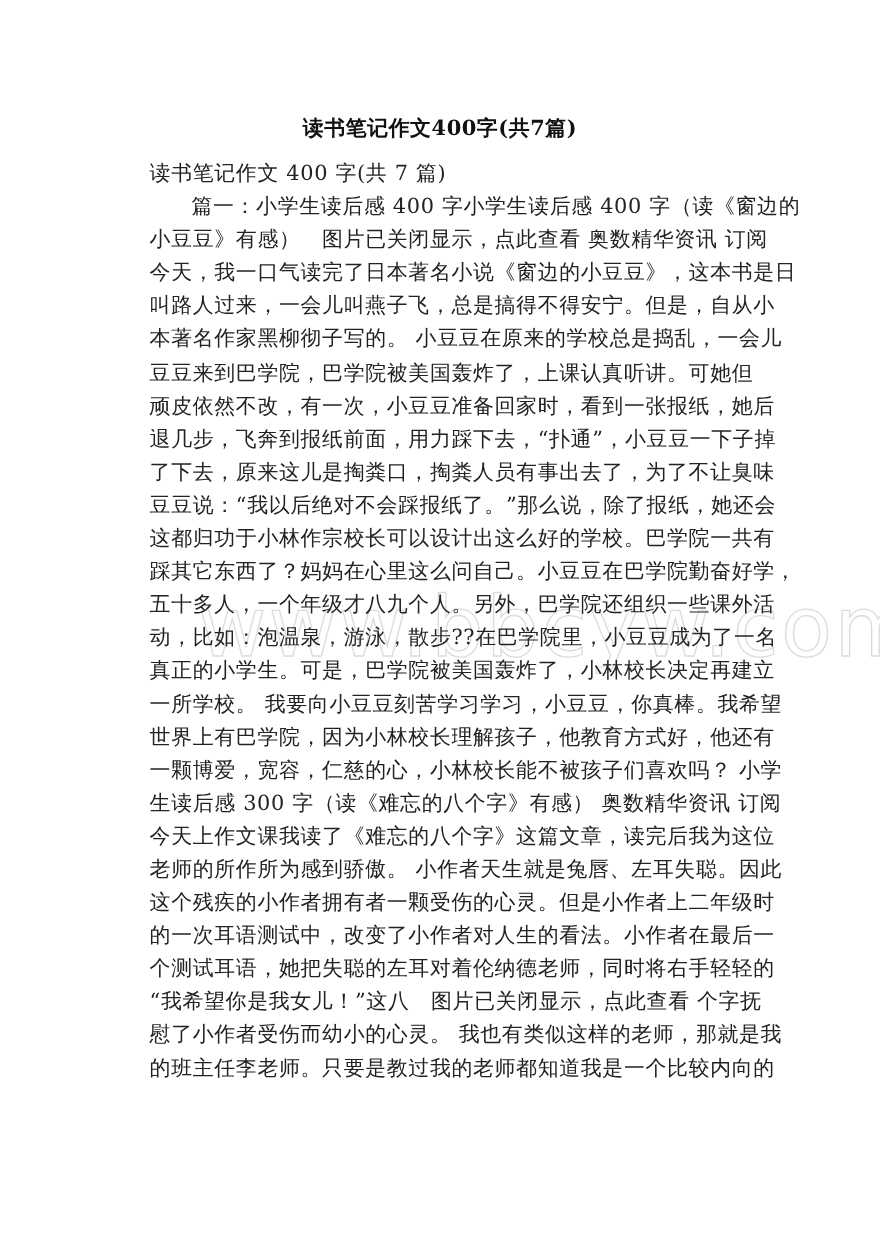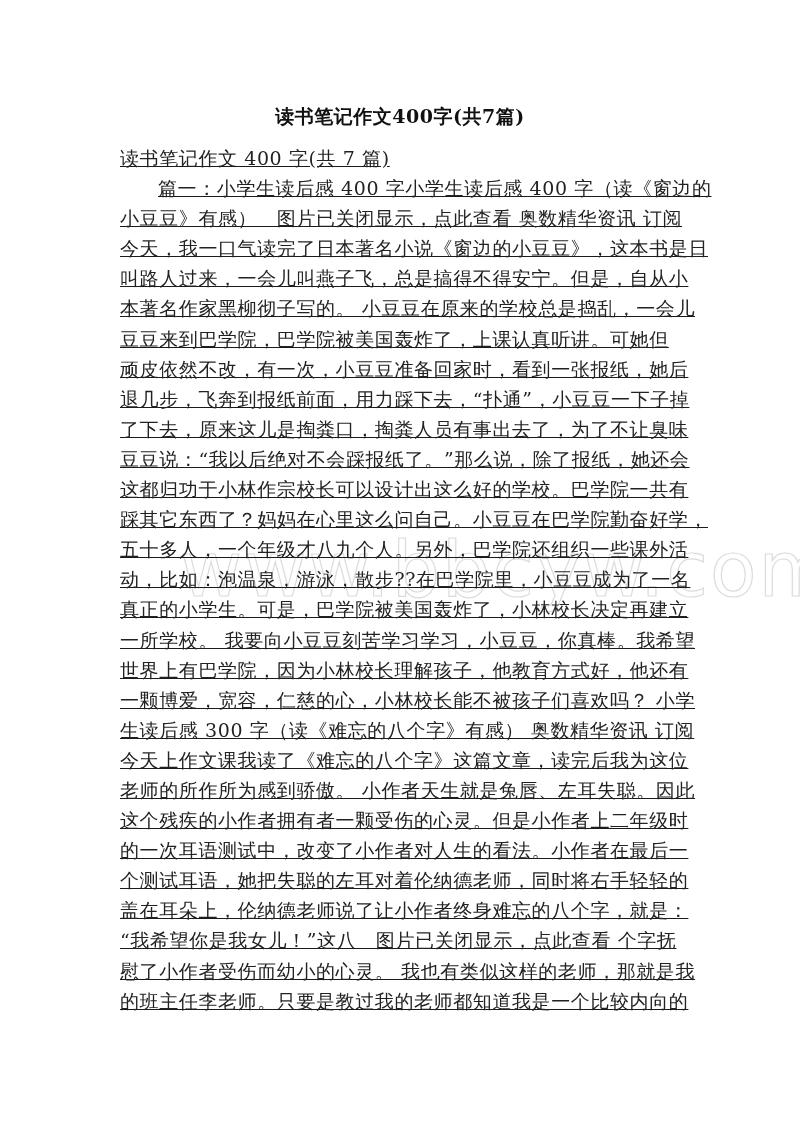--- a/index.html
+++ b/index.html
@@ -1,21 +1,21 @@
 <!DOCTYPE html>
 <html><head>
 <meta charset="utf-8">
 <style>
   html, body { margin: 0; padding: 0; background: #ffffff; }
   body { width: 800px; height: 1132px; position: relative; overflow: hidden;
          font-family: "DejaVu Serif", "Liberation Serif", serif; color: #1a1a1a; }
   .page { position: absolute; left: 0; top: 0; width: 800px; height: 1132px; background: #fff; }
   .title { position: absolute; left: 0; width: 800px; top: 104px; text-align: center;
            font-size: 19px; font-weight: bold; letter-spacing: 0.5px; color: #111; }
-  .body { position: absolute; left: 120px; top: 143px; width: 565px; text-decoration: underline; }
+  .body { position: absolute; left: 136px; top: 143px; width: 565px; }
   .line { height: 30.1px; line-height: 30px; font-size: 19px; white-space: nowrap;
           letter-spacing: 0.6px; color: #222; }
   .line.indent { padding-left: 38px; }
   .watermark { position: absolute; left: 180px; top: 525px; font-family: "DejaVu Sans", sans-serif;
                font-size: 76px; letter-spacing: 2px; color: transparent;
                -webkit-text-stroke: 1.2px #d8d8d8; pointer-events: none; opacity: 0.9; }
 </style>
 </head>
 <body>
 
@@ -41,18 +41,17 @@
       <div class="line">真正的小学生。可是，巴学院被美国轰炸了，小林校长决定再建立</div>
       <div class="line">一所学校。 我要向小豆豆刻苦学习学习，小豆豆，你真棒。我希望</div>
       <div class="line">世界上有巴学院，因为小林校长理解孩子，他教育方式好，他还有</div>
       <div class="line">一颗博爱，宽容，仁慈的心，小林校长能不被孩子们喜欢吗？ 小学</div>
       <div class="line">生读后感 300 字（读《难忘的八个字》有感） 奥数精华资讯 订阅</div>
       <div class="line">今天上作文课我读了《难忘的八个字》这篇文章，读完后我为这位</div>
       <div class="line">老师的所作所为感到骄傲。 小作者天生就是兔唇、左耳失聪。因此</div>
       <div class="line">这个残疾的小作者拥有者一颗受伤的心灵。但是小作者上二年级时</div>
       <div class="line">的一次耳语测试中，改变了小作者对人生的看法。小作者在最后一</div>
       <div class="line">个测试耳语，她把失聪的左耳对着伦纳德老师，同时将右手轻轻的</div>
-      <div class="line">盖在耳朵上，伦纳德老师说了让小作者终身难忘的八个字，就是：</div>
       <div class="line">“我希望你是我女儿！”这八　图片已关闭显示，点此查看 个字抚</div>
       <div class="line">慰了小作者受伤而幼小的心灵。 我也有类似这样的老师，那就是我</div>
       <div class="line">的班主任李老师。只要是教过我的老师都知道我是一个比较内向的</div>
     </div>
 </div>
 
 </body></html>

